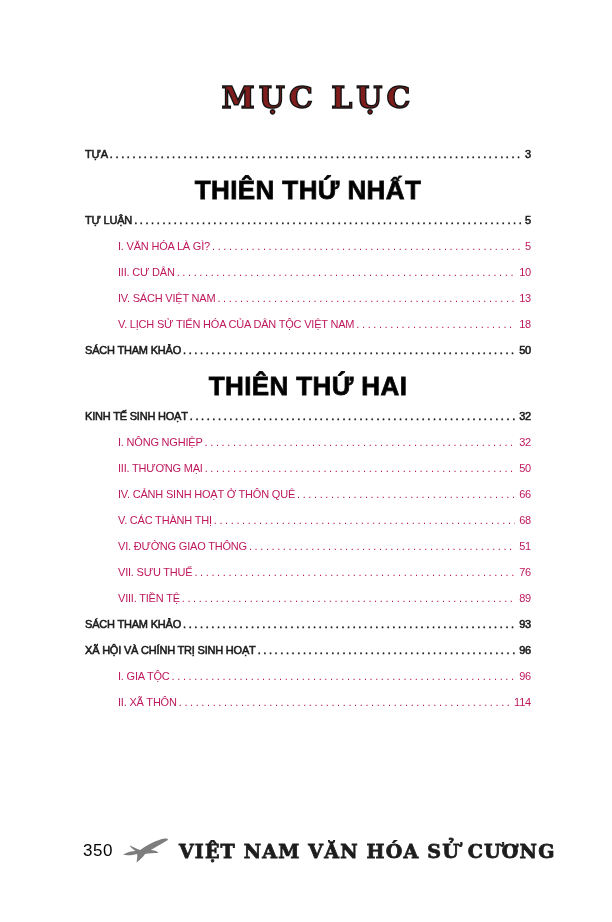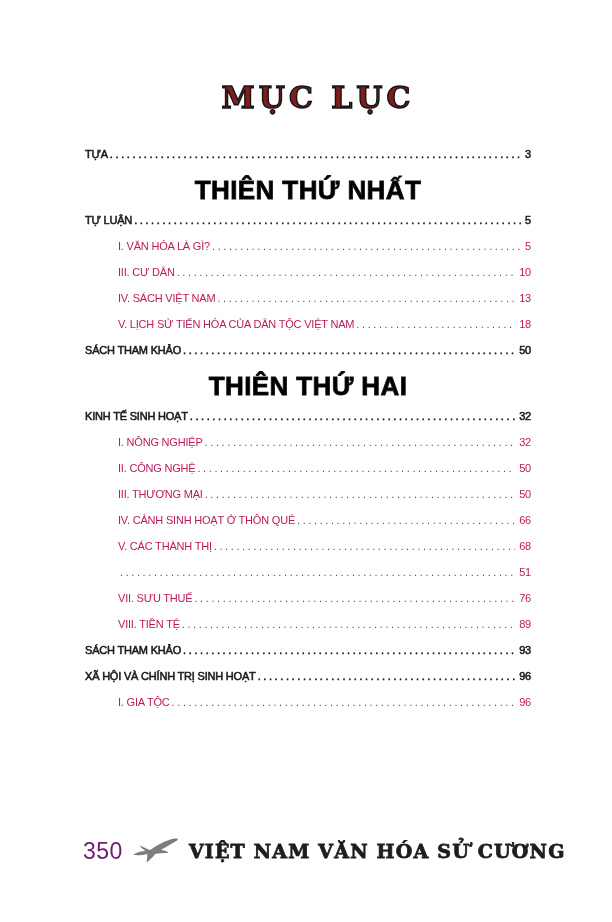--- a/index.html
+++ b/index.html
@@ -55,22 +55,22 @@
     -webkit-text-stroke: 0.8px #101010;
     letter-spacing: 0.4px;
     color: #000000;
   }
   .footer {
     position: absolute; top: 838px; left: 83px;
     height: 26px;
     display: flex; align-items: center; gap: 9px;
   }
   .footer-pagenum {
-    font-size: 23px; font-weight: normal;
-    letter-spacing: 0.5px; color: #701a75;
+    font-size: 17px; font-weight: normal;
+    letter-spacing: 0.5px; color: #000000;
   }
   .footer-logo { display: inline-block; line-height: 0; }
   .footer-booktitle {
     font-family: "DejaVu Serif", serif;
     font-weight: bold; font-size: 19px;
     -webkit-text-stroke: 0.8px #1d1d1d;
     letter-spacing: 1.2px;
     color: #1d1d1d;
     white-space: nowrap;
   }
@@ -125,40 +125,36 @@
         <span class="toc-label">KINH TẾ SINH HOẠT</span>
         <span class="toc-dots"></span>
         <span class="toc-page">32</span>
       </div>
       <div class="toc-row level-1">
         <span class="toc-label">I. NÔNG NGHIỆP</span>
         <span class="toc-dots"></span>
         <span class="toc-page">32</span>
       </div>
       <div class="toc-row level-1">
-        <span class="toc-label">II. CÔNG NGHỆ</span>
-        <span class="toc-dots"></span>
-        <span class="toc-page">50</span>
-      </div>
-      <div class="toc-row level-1">
         <span class="toc-label">III. THƯƠNG MẠI</span>
         <span class="toc-dots"></span>
         <span class="toc-page">50</span>
       </div>
       <div class="toc-row level-1">
         <span class="toc-label">IV. CẢNH SINH HOẠT Ở THÔN QUÊ</span>
         <span class="toc-dots"></span>
         <span class="toc-page">66</span>
       </div>
       <div class="toc-row level-1">
         <span class="toc-label">V. CÁC THÀNH THỊ</span>
         <span class="toc-dots"></span>
         <span class="toc-page">68</span>
       </div>
       <div class="toc-row level-1">
+        <span class="toc-label">VI. ĐƯỜNG GIAO THÔNG</span>
         <span class="toc-dots"></span>
         <span class="toc-page">51</span>
       </div>
       <div class="toc-row level-1">
         <span class="toc-label">VII. SƯU THUẾ</span>
         <span class="toc-dots"></span>
         <span class="toc-page">76</span>
       </div>
       <div class="toc-row level-1">
         <span class="toc-label">VIII. TIỀN TỆ</span>
@@ -173,20 +169,25 @@
       <div class="toc-row level-0">
         <span class="toc-label">XÃ HỘI VÀ CHÍNH TRỊ SINH HOẠT</span>
         <span class="toc-dots"></span>
         <span class="toc-page">96</span>
       </div>
       <div class="toc-row level-1">
         <span class="toc-label">I. GIA TỘC</span>
         <span class="toc-dots"></span>
         <span class="toc-page">96</span>
       </div>
+      <div class="toc-row level-1">
+        <span class="toc-label">II. XÃ THÔN</span>
+        <span class="toc-dots"></span>
+        <span class="toc-page">114</span>
+      </div>
     </div>
 
   <div class="footer">
     <span class="footer-pagenum">350</span>
     <span class="footer-logo">
       <svg width="48" height="26" viewBox="0 0 50 26" aria-hidden="true">
         <path d="M1 17 C6 14 10 13 14 13 C11 11 9 9 8 7 C12 9 16 11 19 12 C24 8 31 4 40 1 C46 -1 49.5 0.2 47 2 L30 12 C33 12 36 13 38 15 C33 15.2 28 15 24 16 C22 19 19 22 15 25 C16 21 16 18 15.8 16 C11 17.2 6 18 1 17 Z" fill="#7d7d7d"></path>
       </svg>
     </span>
     <span class="footer-booktitle">VIỆT NAM VĂN HÓA SỬ CƯƠNG</span>

